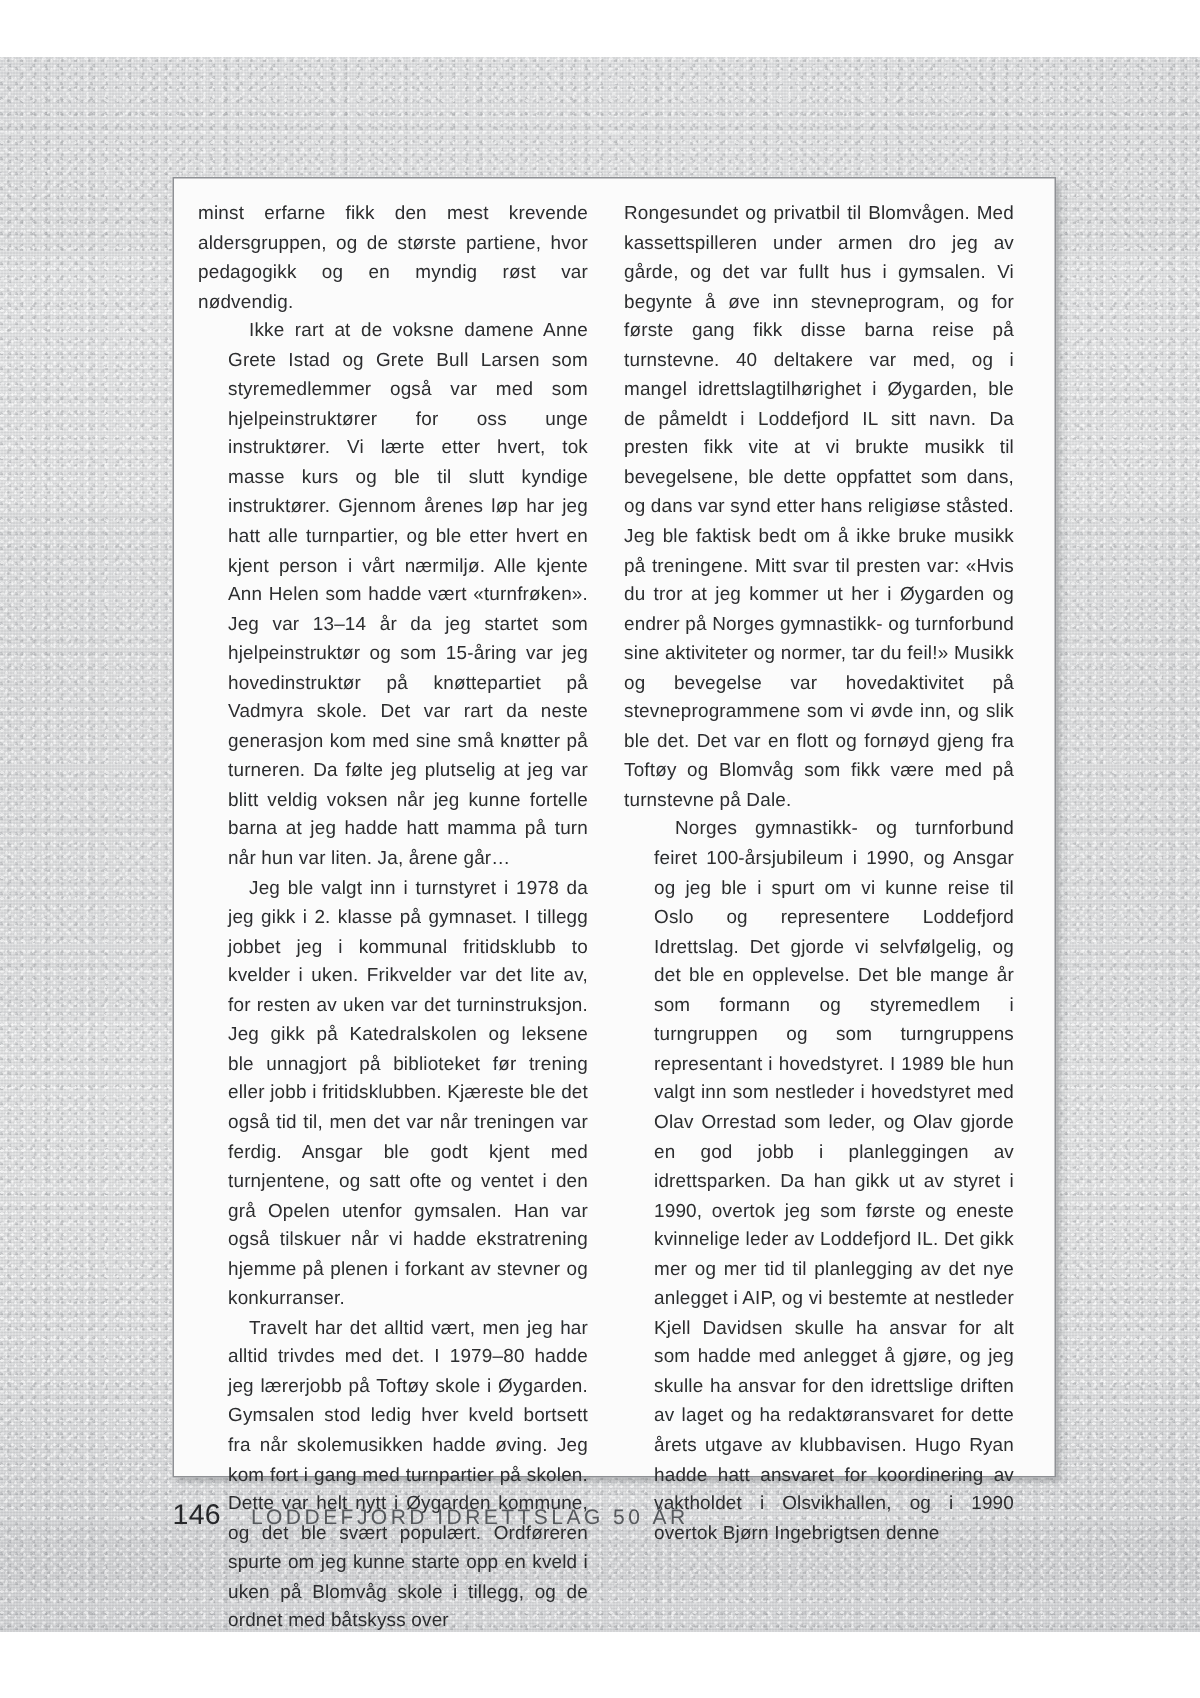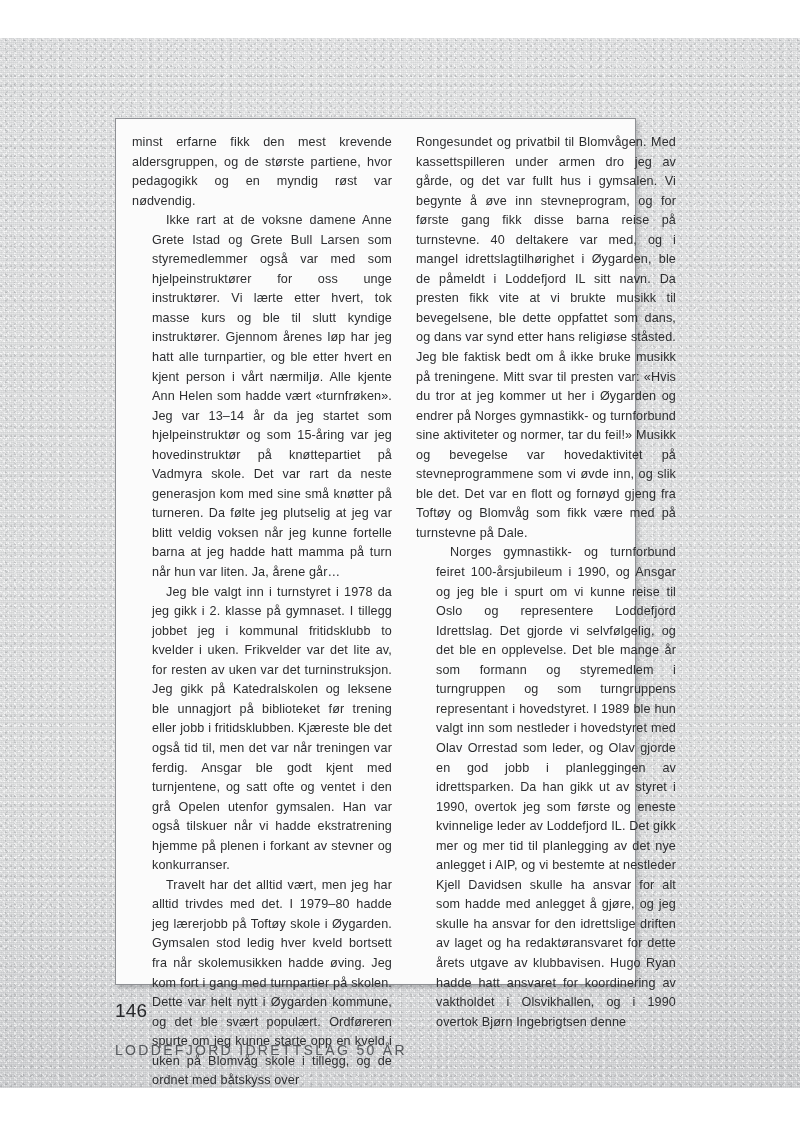--- a/index.html
+++ b/index.html
@@ -50,21 +50,21 @@
     background:
       radial-gradient(ellipse 120% 85% at 50% 45%, rgba(255,255,255,0.32) 0%, rgba(255,255,255,0.04) 58%, rgba(105,107,112,0.14) 100%);
     pointer-events: none;
   }
 
   
   #text-block {
     position: absolute;
     left: 115px;
     top: 118px;
-    width: 521px;
+    width: 589px;
     height: 867px;
     background: #fbfbfb;
     border: 1px solid #8e9094;
     box-shadow: 3px 3px 4px rgba(90,92,96,0.30);
     box-sizing: border-box;
     padding: 14px 16px 10px 16px;
   }
   #columns {
     display: flex;
     gap: 24px;
@@ -91,21 +91,20 @@
 
   
   #page-footer {
     position: absolute;
     left: 115px;
     top: 1000px;
     width: 575px;
     display: flex;
     align-items: baseline;
     gap: 20px;
-    flex-direction: column;
   }
   #folio {
     font-size: 19px;
     color: #26272a;
     font-weight: 400;
     letter-spacing: 0.01em;
   }
   #running-head {
     font-size: 14px;
     color: #55585c;

